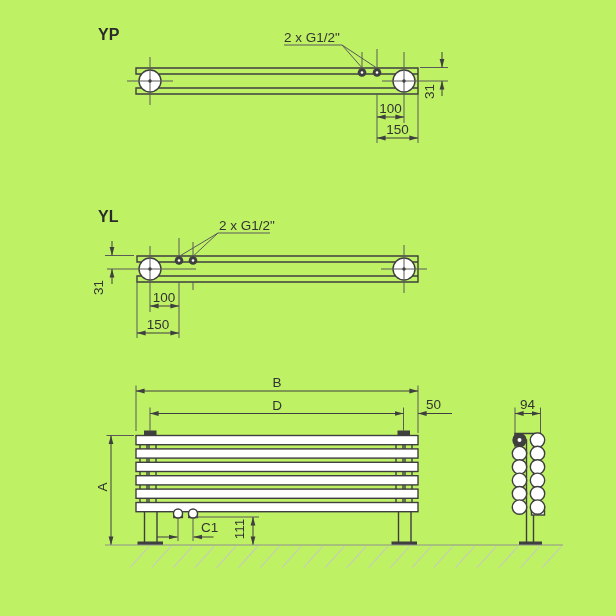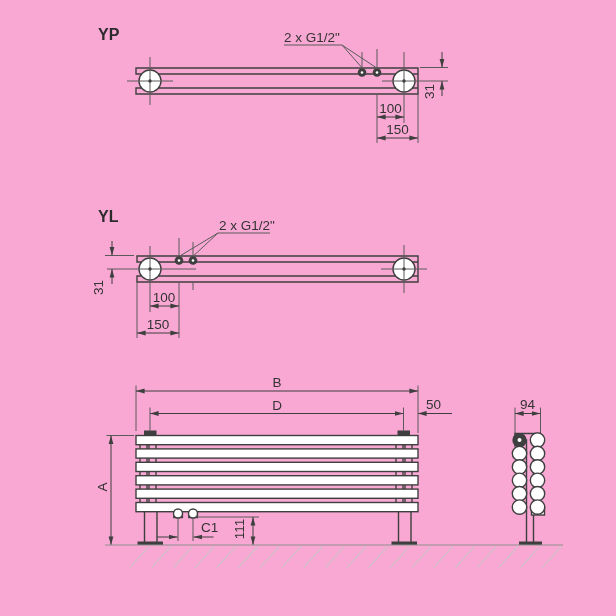--- a/index.html
+++ b/index.html
@@ -1,16 +1,16 @@
 <!DOCTYPE html>
 <html><head>
 <meta charset="utf-8">
 <style>
   html,body{margin:0;padding:0;background:#ffffff;}
-  .stage{width:616px;height:616px;background:#f9a8d4;position:relative;overflow:hidden;}
+  .stage{width:616px;height:616px;background:#bef264;position:relative;overflow:hidden;}
   svg{display:block;}
   text{fill:#333333;font-family:"Liberation Sans","DejaVu Sans",sans-serif;font-size:13.5px;}
   .viewlab{font-weight:bold;font-size:16px;fill:#2b2b2b;}
   .ln{stroke:#3f3f3f;stroke-width:1.4;fill:none;stroke-linecap:square;}
   .thin{stroke:#5a5a5a;stroke-width:1;fill:none;stroke-linecap:butt;}
   .dim{stroke:#3f3f3f;stroke-width:1;fill:none;}
   .wcirc{fill:#ffffff;stroke:#3f3f3f;stroke-width:1.4;}
   .fcirc{fill:#3f3f3f;stroke:none;}
   .dot{fill:#3f3f3f;stroke:none;}
   .wdot{fill:#ffffff;stroke:none;}

